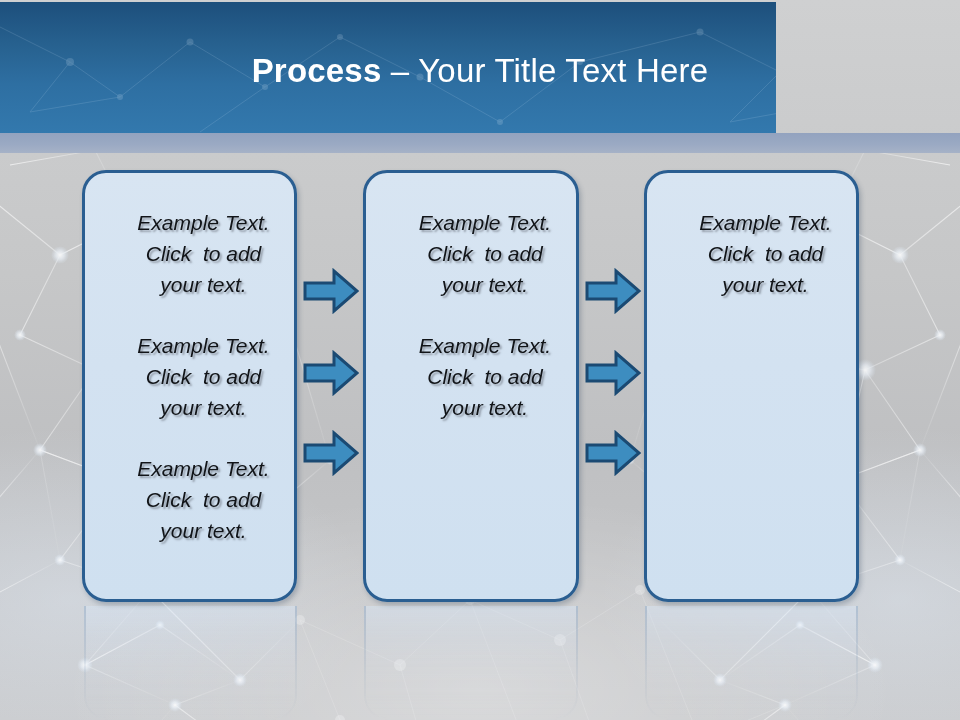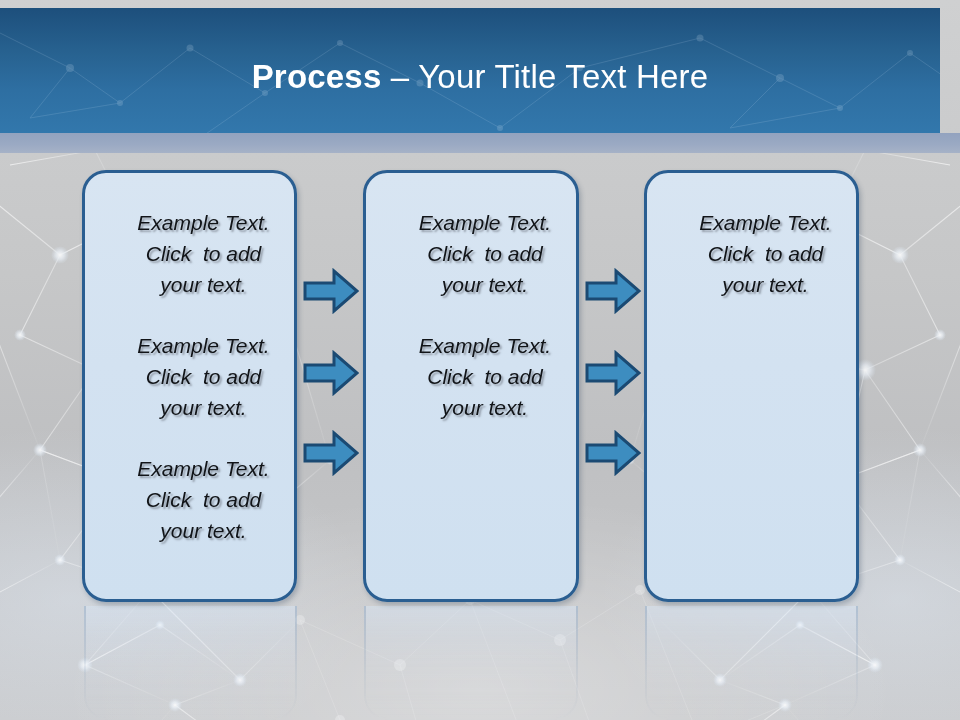--- a/index.html
+++ b/index.html
@@ -19,21 +19,21 @@
     position:absolute;left:0;top:130px;width:960px;height:590px;
     background:
       radial-gradient(ellipse 600px 280px at 480px 560px,rgba(255,255,255,.30),rgba(255,255,255,0) 70%),
       radial-gradient(ellipse 420px 240px at 70px 470px,rgba(226,236,248,.42),rgba(255,255,255,0) 72%),
       radial-gradient(ellipse 420px 240px at 900px 470px,rgba(226,236,248,.42),rgba(255,255,255,0) 72%);
   }
   .net{position:absolute;left:0;top:120px;width:960px;height:600px;opacity:.85;}
 
   
   .header{
-    position:absolute;left:0;top:8px;width:940px;height:133px;
+    position:absolute;left:0;top:2px;width:776px;height:133px;
     background:linear-gradient(180deg,#1d4f7c 0%,#27618f 32%,#2e6fa2 62%,#3379ae 100%);
     overflow:hidden;
   }
   .header-net{position:absolute;left:0;top:0;width:960px;height:133px;opacity:.30;}
   .header-band{
     position:absolute;left:0;top:133px;width:960px;height:20px;
     background:linear-gradient(180deg,#93a3bf 0%,#9aa9c3 55%,#a6b2c7 100%);
   }
   .title{
     position:absolute;left:0;top:50px;width:960px;text-align:center;

